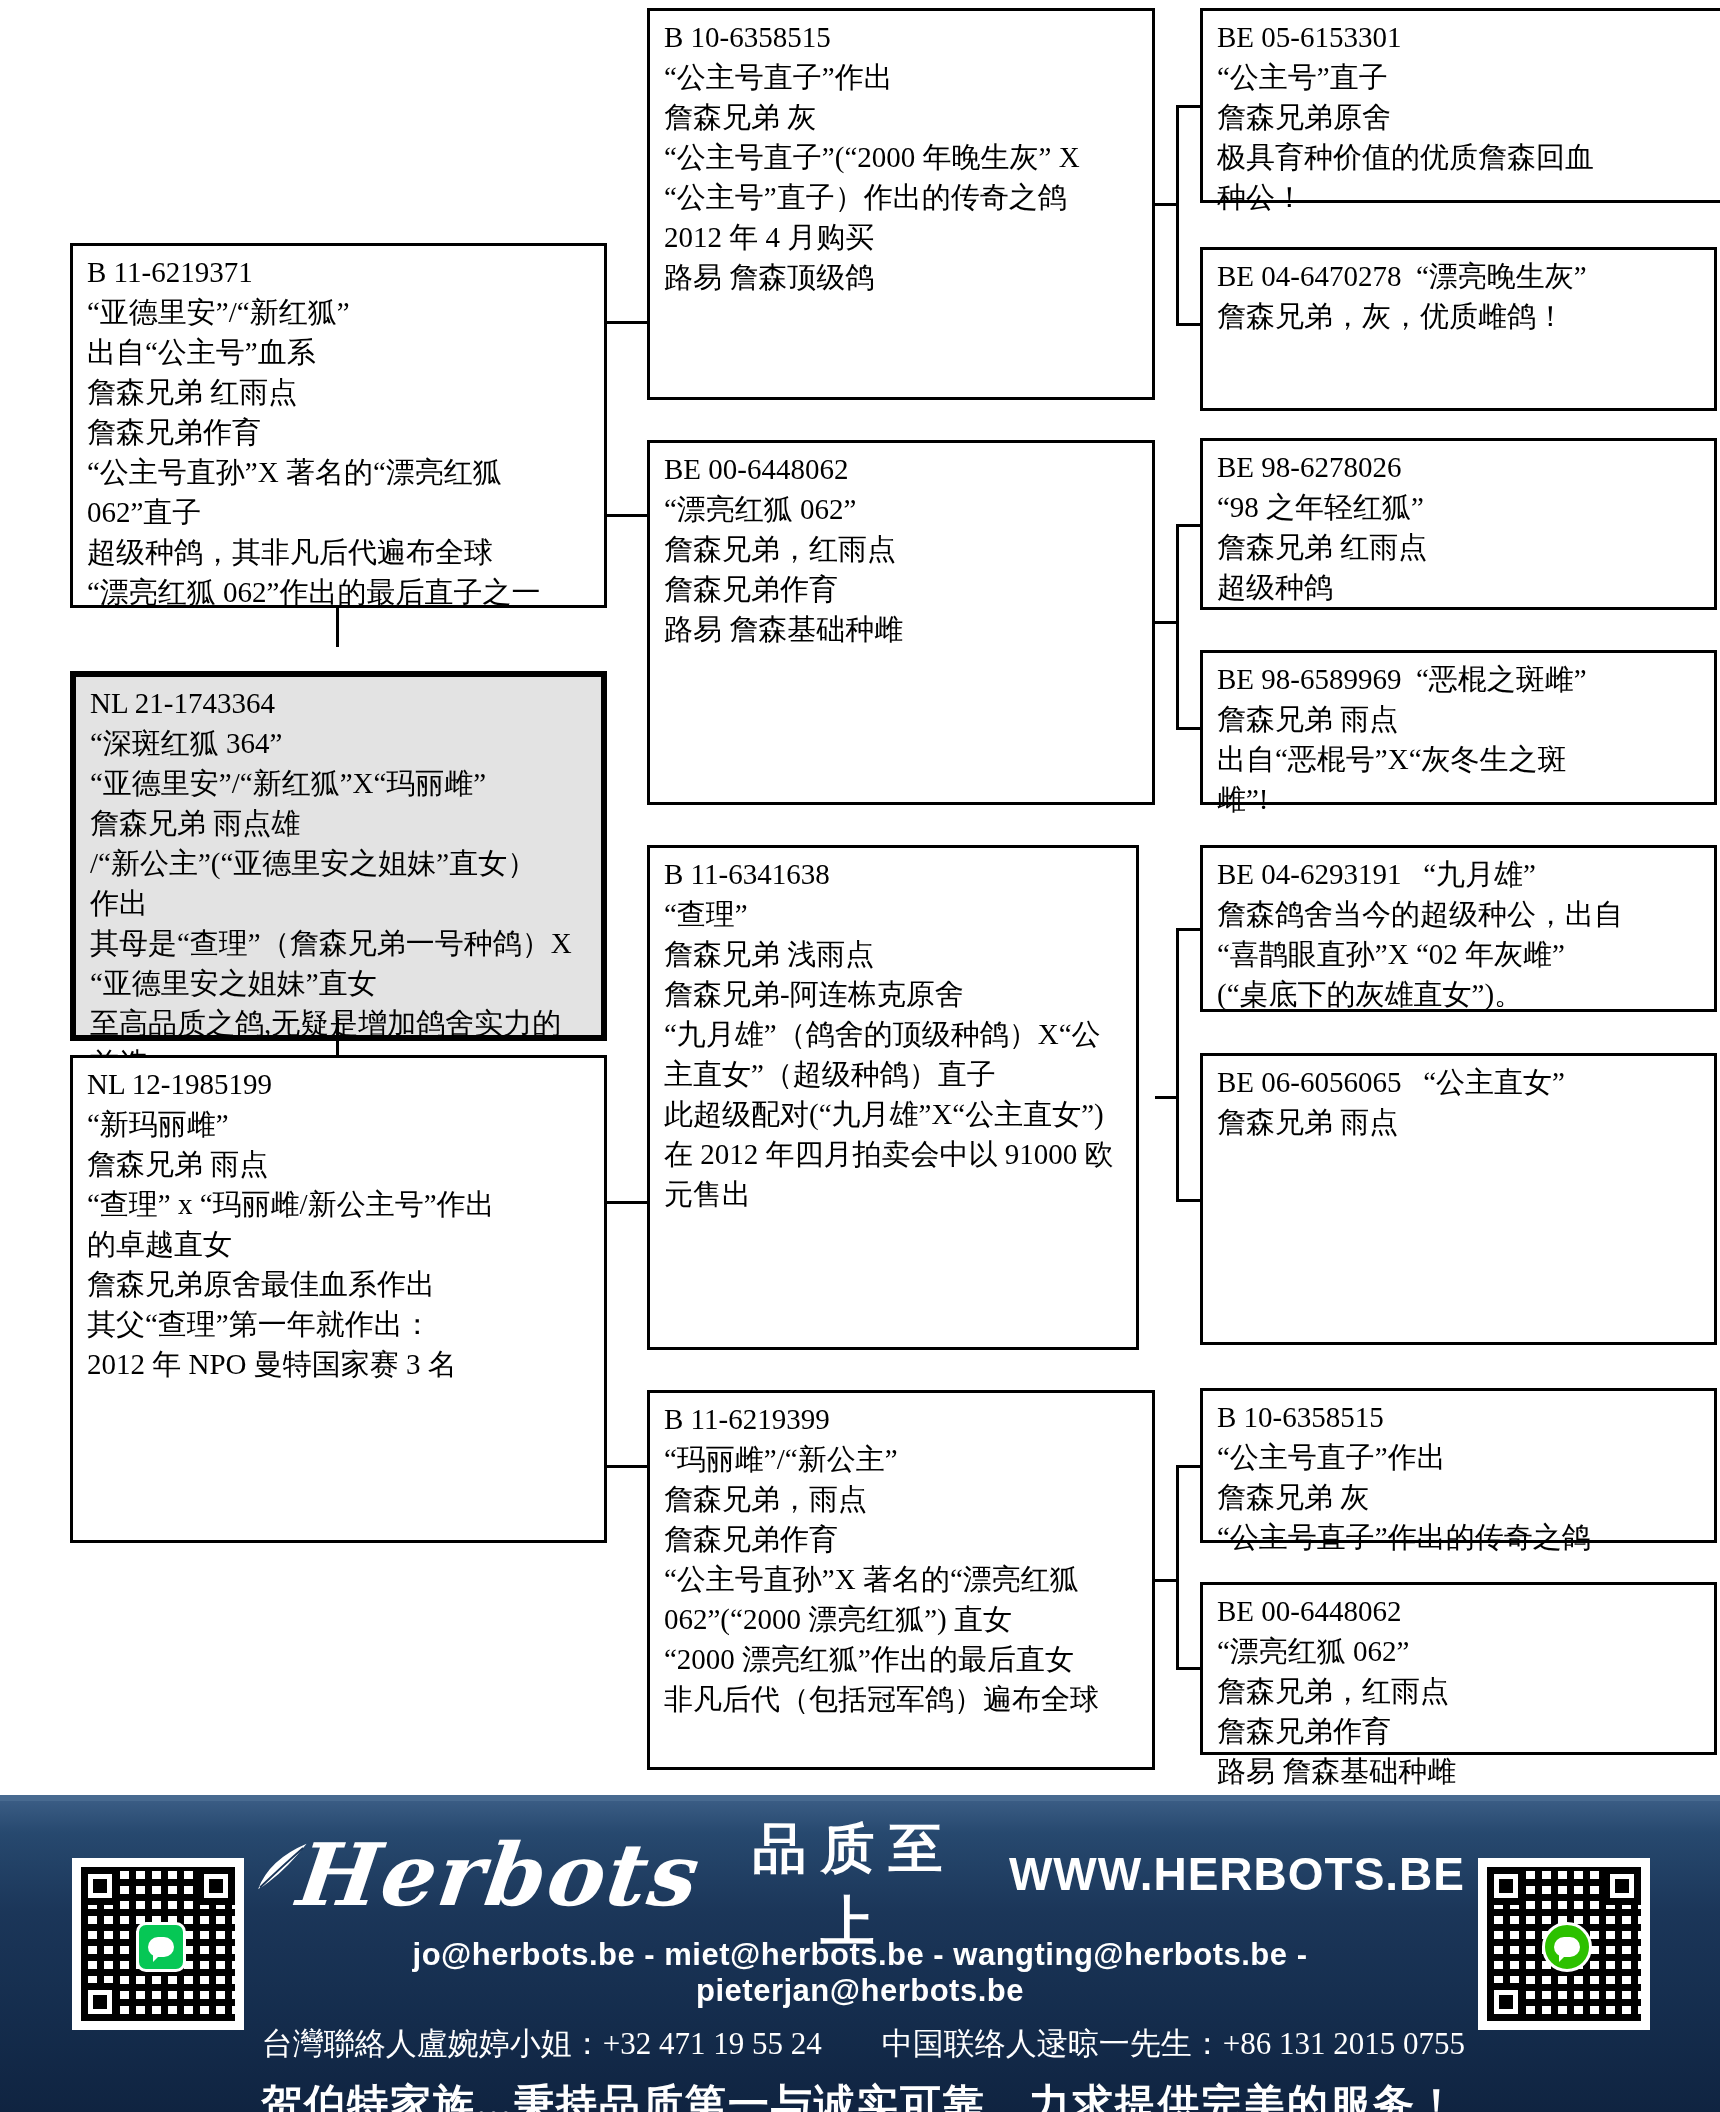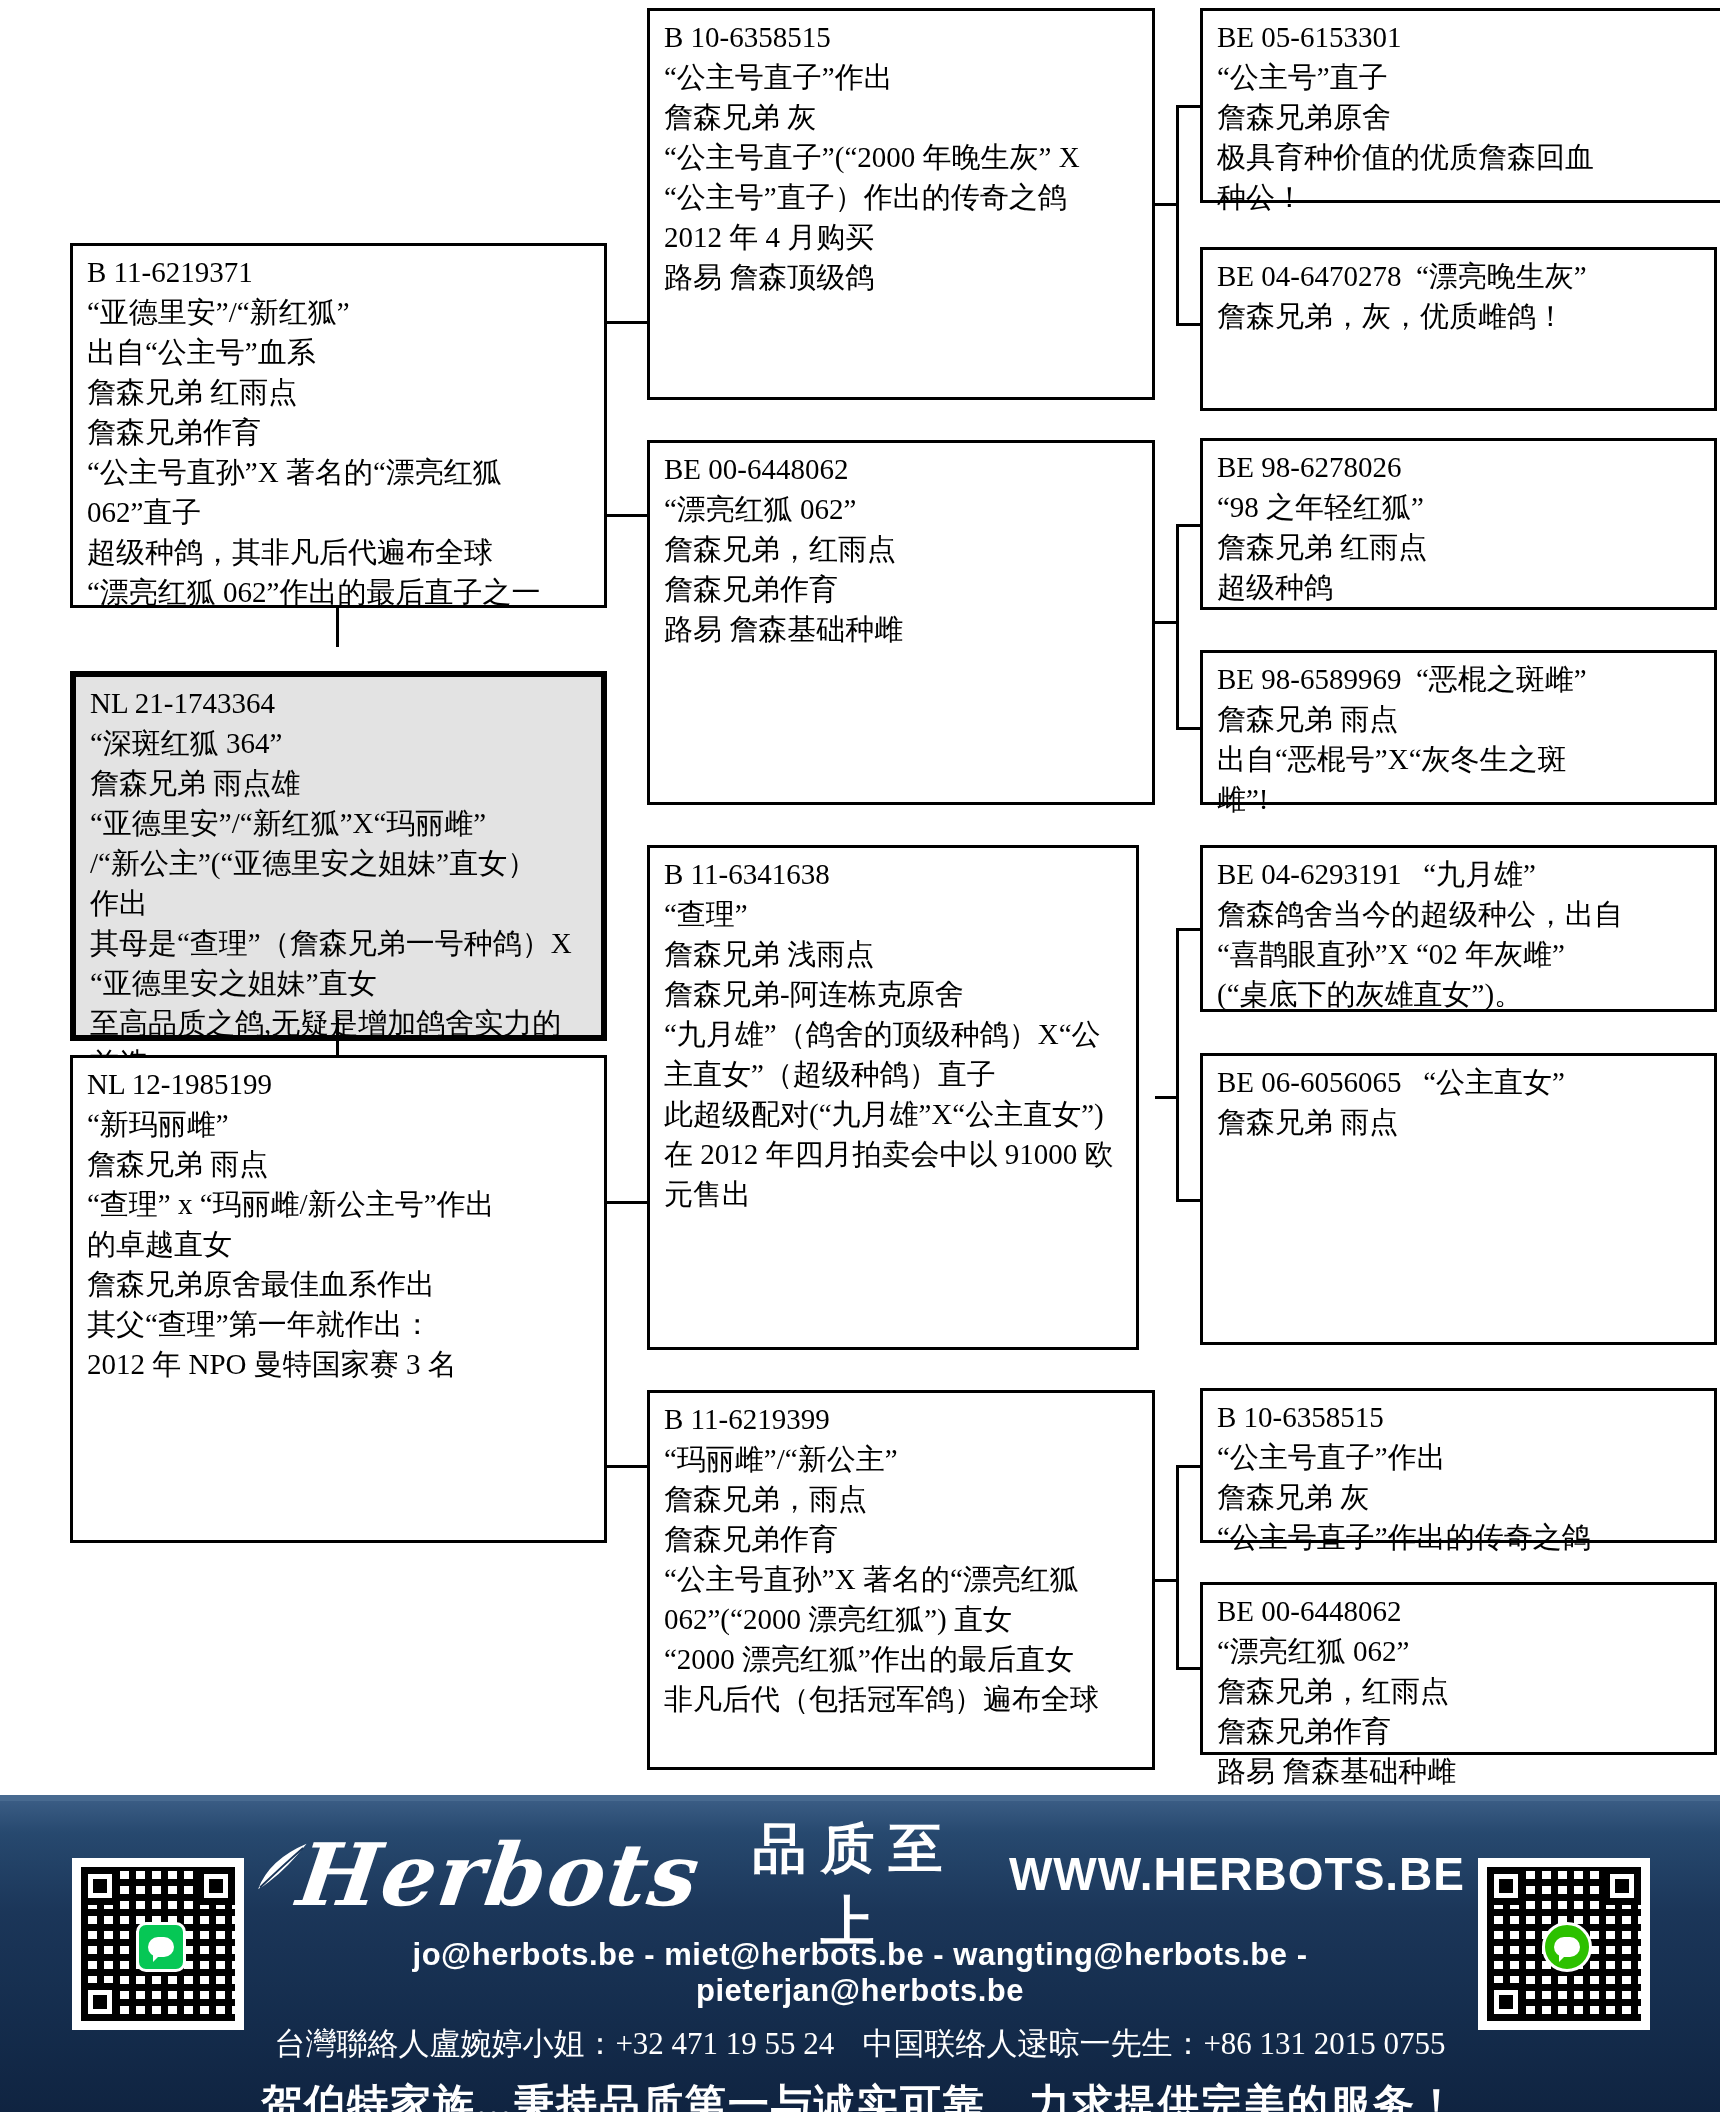--- a/index.html
+++ b/index.html
@@ -34,21 +34,21 @@
           background:linear-gradient(180deg,#3a5c84 0%,#27496f 10%,#1b3659 35%,#142c4c 70%,#0f2340 100%);
           border-top:6px solid #486a90;color:#fff;font-family:"Liberation Sans","DejaVu Sans",sans-serif;}
   .f-center{position:absolute;left:255px;right:255px;top:18px;text-align:center;}
   .f-row1{display:flex;align-items:center;justify-content:center;gap:26px;height:110px;}
   .logo-script{font-family:"DejaVu Serif","Liberation Serif",serif;font-style:italic;font-weight:bold;
                font-size:86px;transform:skewX(-8deg);letter-spacing:2px;display:flex;align-items:center;}
   .feather{margin-right:-14px;transform:rotate(-18deg) translateY(-8px);}
   .tagline{font-family:"DejaVu Serif","Liberation Serif",serif;font-size:54px;letter-spacing:14px;font-weight:bold;margin-top:24px;}
   .website{font-size:46px;font-weight:bold;letter-spacing:1px;}
   .f-emails{font-size:31px;font-weight:bold;margin-top:8px;letter-spacing:0.5px;}
-  .f-contacts{font-size:31px;margin-top:14px;display:flex;justify-content:center;gap:28px;
+  .f-contacts{font-size:31px;margin-top:14px;display:flex;justify-content:flex-end;gap:60px;
               font-family:"Liberation Serif","DejaVu Serif",serif;}
   .f-slogan{font-size:41px;font-weight:bold;margin-top:12px;
             font-family:"Liberation Serif","DejaVu Serif",serif;letter-spacing:2px;}
   
   .qr{position:absolute;top:1852px;width:172px;height:172px;background:#fff;padding:9px;box-sizing:border-box;}
   #qr-left{left:72px;}
   #qr-right{left:1478px;}
   .qr-inner{position:relative;width:100%;height:100%;
      background:
        repeating-linear-gradient(0deg,#000 0 7px,transparent 7px 15px),
@@ -77,22 +77,22 @@
         <div class="box-line">“公主号直孙”X 著名的“漂亮红狐</div>
         <div class="box-line">062”直子</div>
         <div class="box-line">超级种鸽，其非凡后代遍布全球</div>
         <div class="box-line">“漂亮红狐 062”作出的最后直子之一</div>
       </div>
   </div>
   <div class="pbox subject" id="box-subject">
     <div>
         <div class="box-line">NL 21-1743364</div>
         <div class="box-line">“深斑红狐 364”</div>
+        <div class="box-line">“亚德里安”/“新红狐”X“玛丽雌”</div>
         <div class="box-line">詹森兄弟 雨点雄</div>
-        <div class="box-line">“亚德里安”/“新红狐”X“玛丽雌”</div>
         <div class="box-line">/“新公主”(“亚德里安之姐妹”直女）</div>
         <div class="box-line">作出</div>
         <div class="box-line">其母是“查理”（詹森兄弟一号种鸽）X</div>
         <div class="box-line">“亚德里安之姐妹”直女</div>
         <div class="box-line">至高品质之鸽,无疑是增加鸽舍实力的</div>
         <div class="box-line">首选</div>
       </div>
   </div>
   <div class="pbox" id="box-l3">
     <div>

